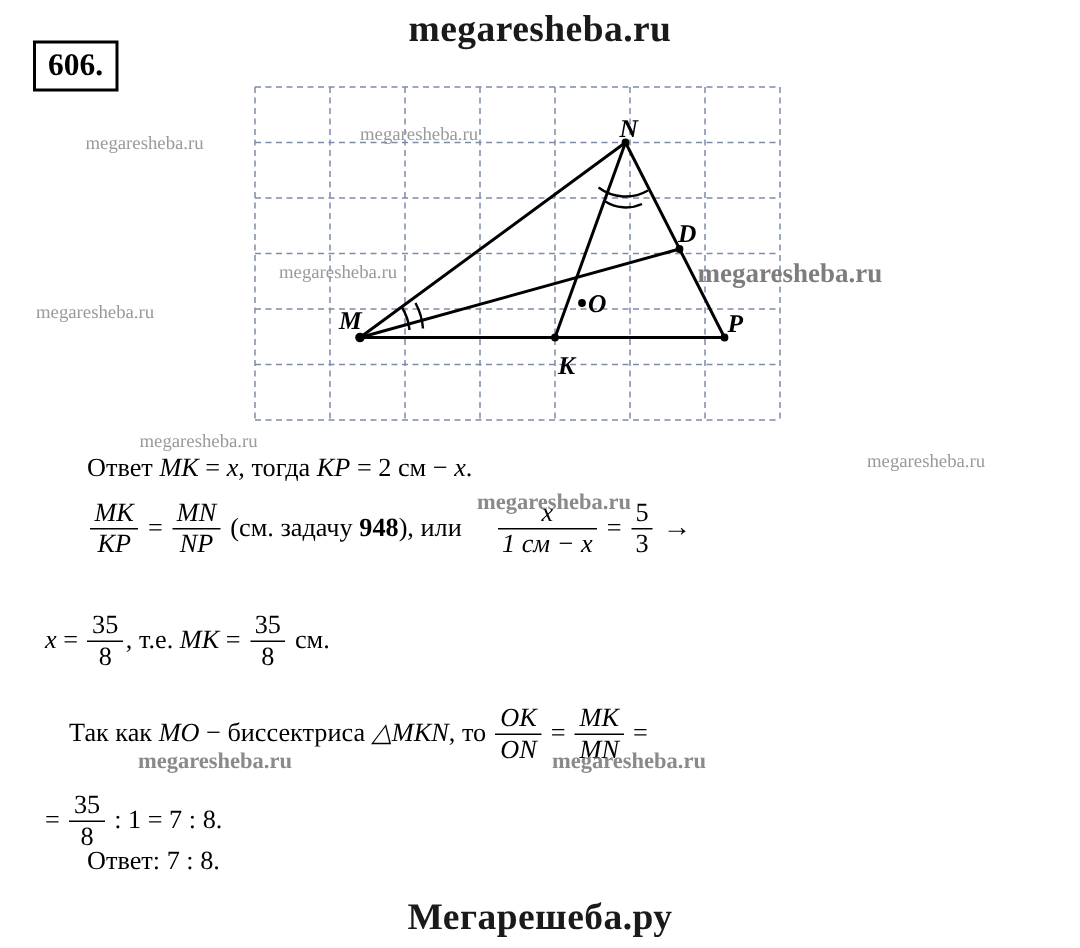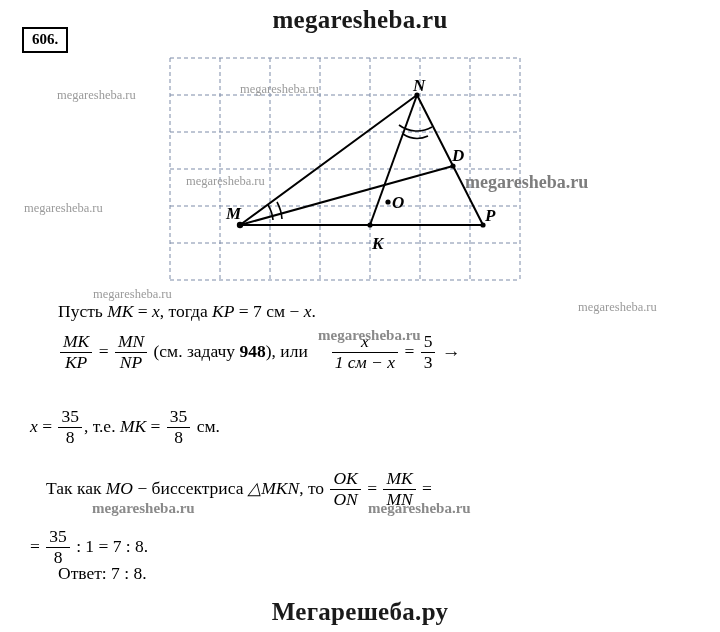--- a/index.html
+++ b/index.html
@@ -48,21 +48,21 @@
   }
 
   
   .prob-num {
     position: absolute;
     left: 22px;
     top: 27px;
     border: 2px solid #000;
     padding: 2px 8px 3px 8px;
     font-weight: bold;
-    font-size: 15px;
+    font-size: 21px;
     font-family: "Liberation Serif", serif;
   }
 
   
   .figure {
     position: absolute;
     left: 160px;
     top: 48px;
     width: 400px;
     height: 240px;
@@ -165,26 +165,26 @@
   <div style="position:absolute;left:292px;top:98px;font-style:italic;font-weight:bold;font-size:17px;">D</div>
   <div style="position:absolute;left:232px;top:145px;font-style:italic;font-weight:bold;font-size:17px;">O</div>
   <div style="position:absolute;left:66px;top:156px;font-style:italic;font-weight:bold;font-size:17px;">M</div>
   <div style="position:absolute;left:212px;top:186px;font-style:italic;font-weight:bold;font-size:17px;">K</div>
   <div style="position:absolute;left:325px;top:158px;font-style:italic;font-weight:bold;font-size:17px;">P</div>
 </div>
 
 <div class="solution">
 
   <div class="line" style="left:28px; top:0px;">
-    <span>Пусть</span>
+    <span>Ответ</span>
     <span class="it">MK</span>
     <span>=</span>
     <span class="it">x</span><span>, тогда</span>
     <span class="it">KP</span>
-    <span>= 7 см −</span>
+    <span>= 2 см −</span>
     <span class="it">x</span><span>.</span>
   </div>
 
   <div class="line" style="left:28px; top:33px;">
     <span class="frac">
       <span class="num">MK</span>
       <span class="den">KP</span>
     </span>
     <span>=</span>
     <span class="frac">

